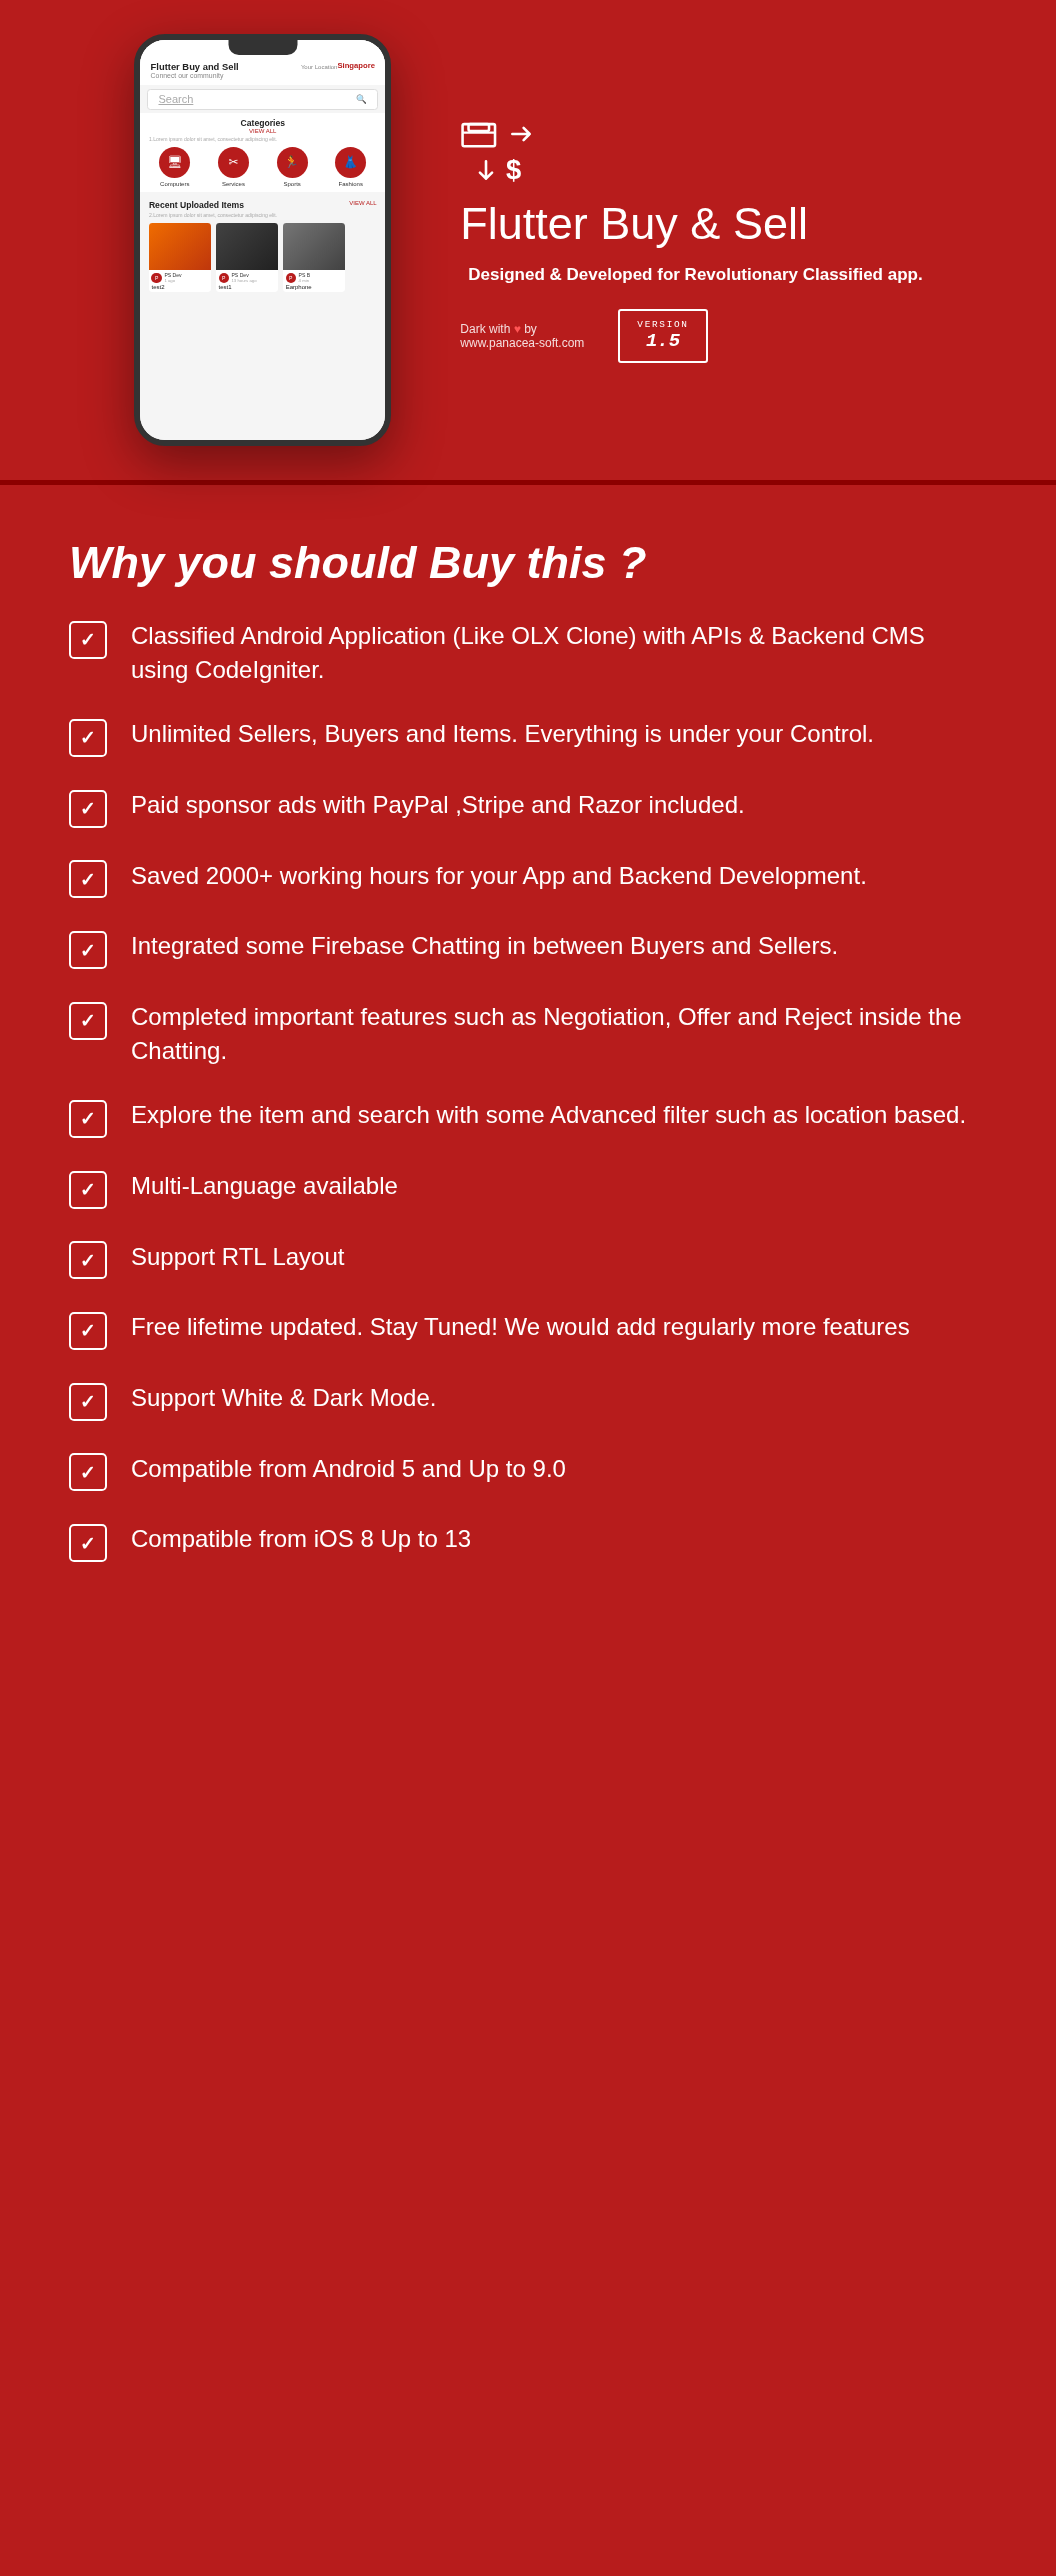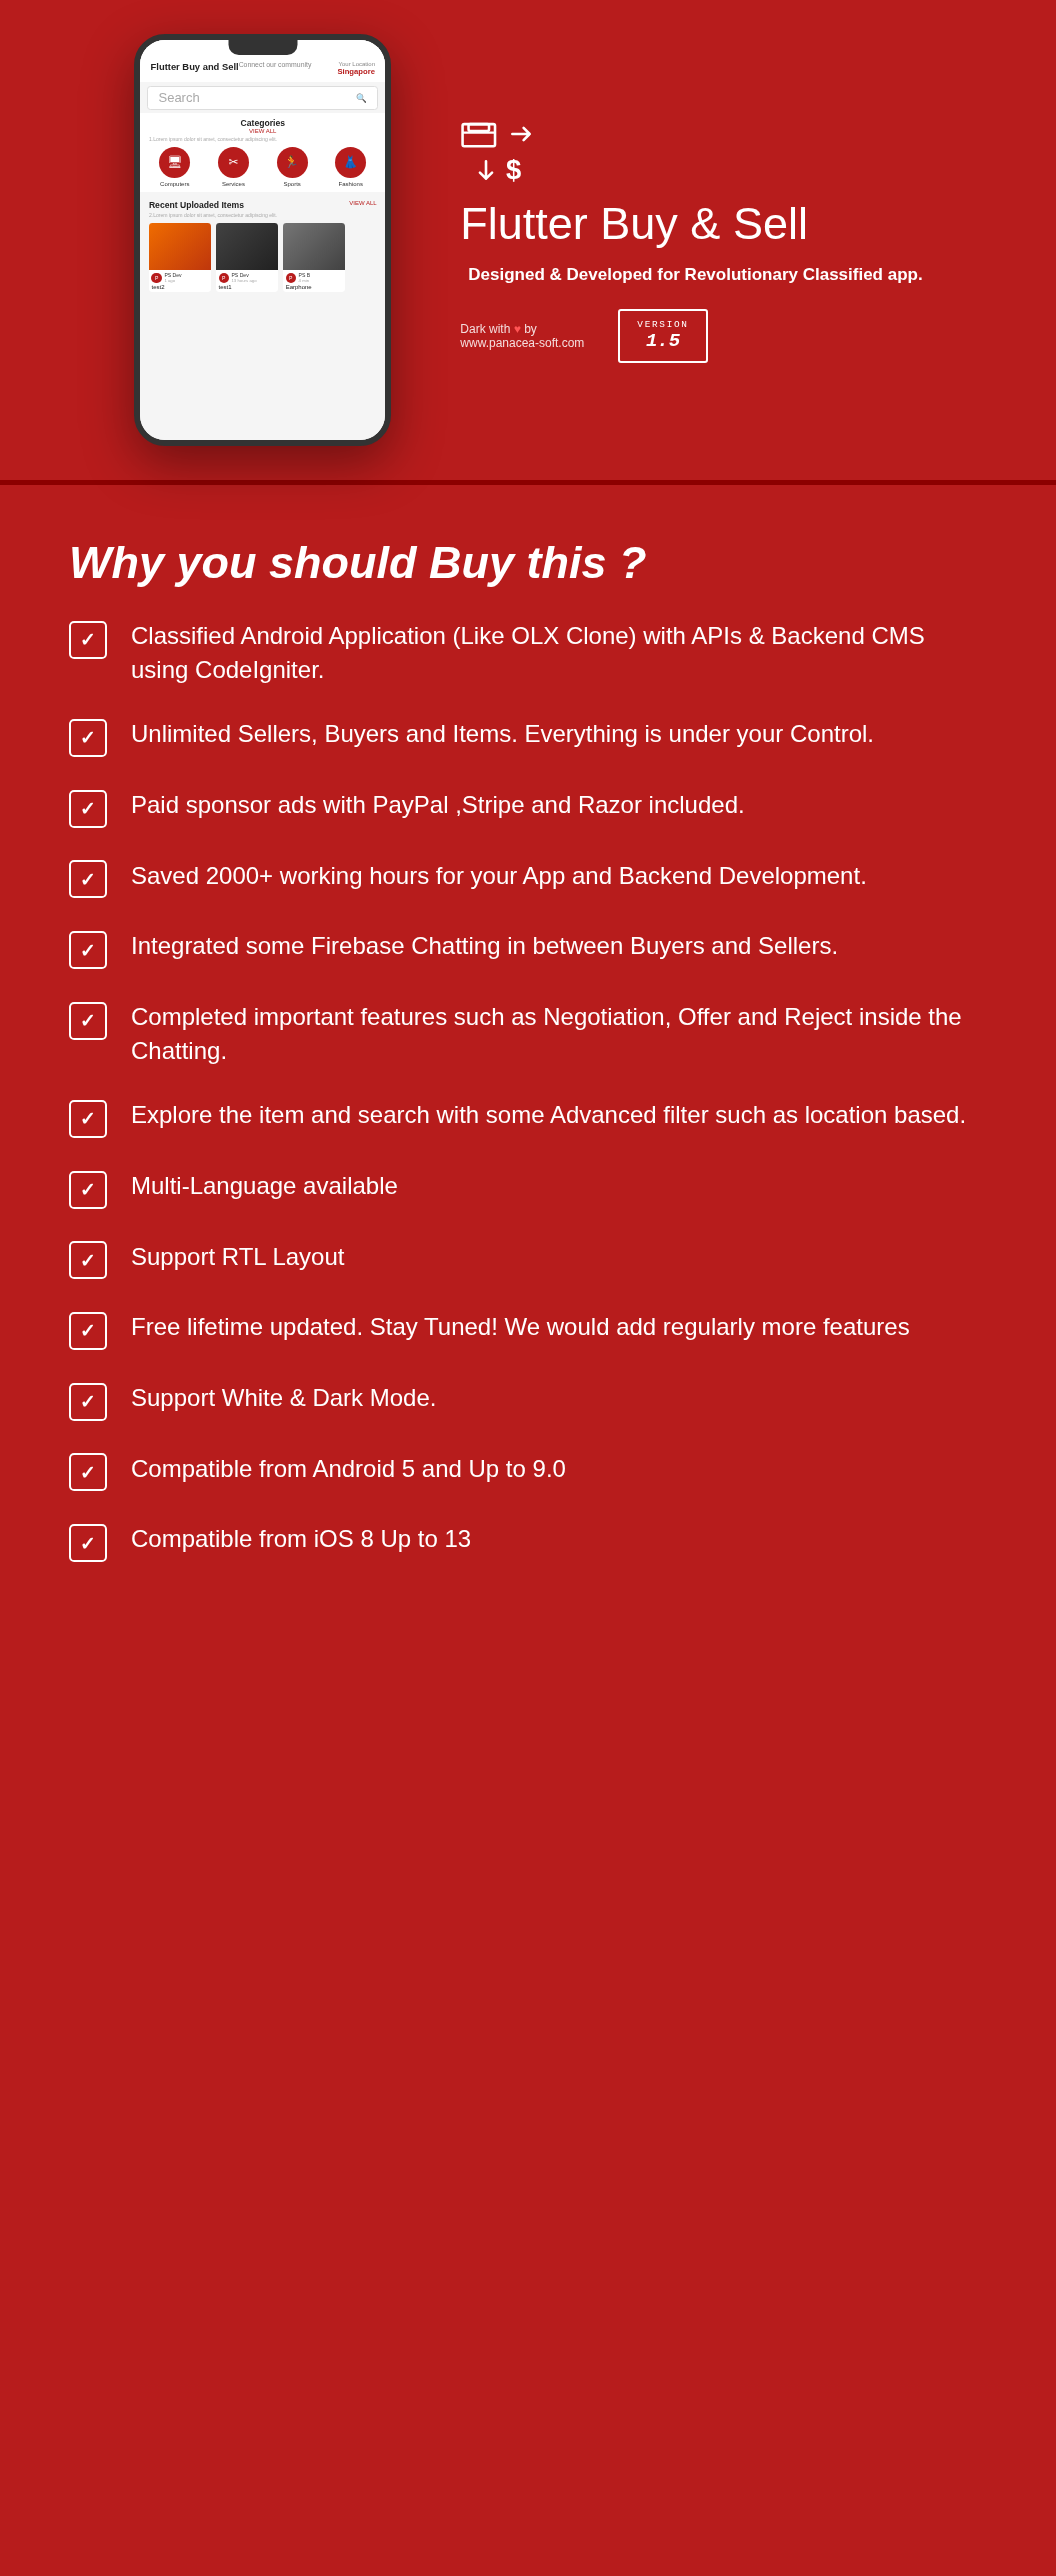--- a/index.html
+++ b/index.html
@@ -59,33 +59,33 @@
     
     .screen-header {
       background: white;
       padding: 20.6px 10.3px 6.9px 10.3px;
       display: flex;
       justify-content: space-between;
       align-items: flex-start;
     }
     .screen-header-left {
       display: flex;
+      flex-direction: column;
     }
     .screen-title {
       font-size: 9.4px;
       font-weight: bold;
       color: #222;
     }
     .screen-subtitle {
       font-size: 6.9px;
       color: #888;
     }
     .screen-header-right {
       display: flex;
-      flex-direction: column;
       align-items: flex-end;
     }
     .your-location {
       font-size: 6px;
       color: #888;
     }
     .location-name {
       font-size: 7.7px;
       font-weight: bold;
       color: #b71c1c;
@@ -95,23 +95,24 @@
       background: white;
       padding: 3.4px 10.3px;
       margin: 3.4px 6.9px;
       border: 0.9px solid #ddd;
       border-radius: 3.4px;
       display: flex;
       align-items: center;
       gap: 5.1px;
     }
     .search-text {
-      font-size: 13px;
+      font-size: 11px;
       color: #aaa;
       flex: 1;
+      text-decoration: underline;
     }
     .search-icon-red {
       color: #b71c1c;
       font-size: 8.6px;
     }
 
     .screen-categories {
       padding: 5.1px 8.6px;
       background: white;
       margin-top: 3.4px;

